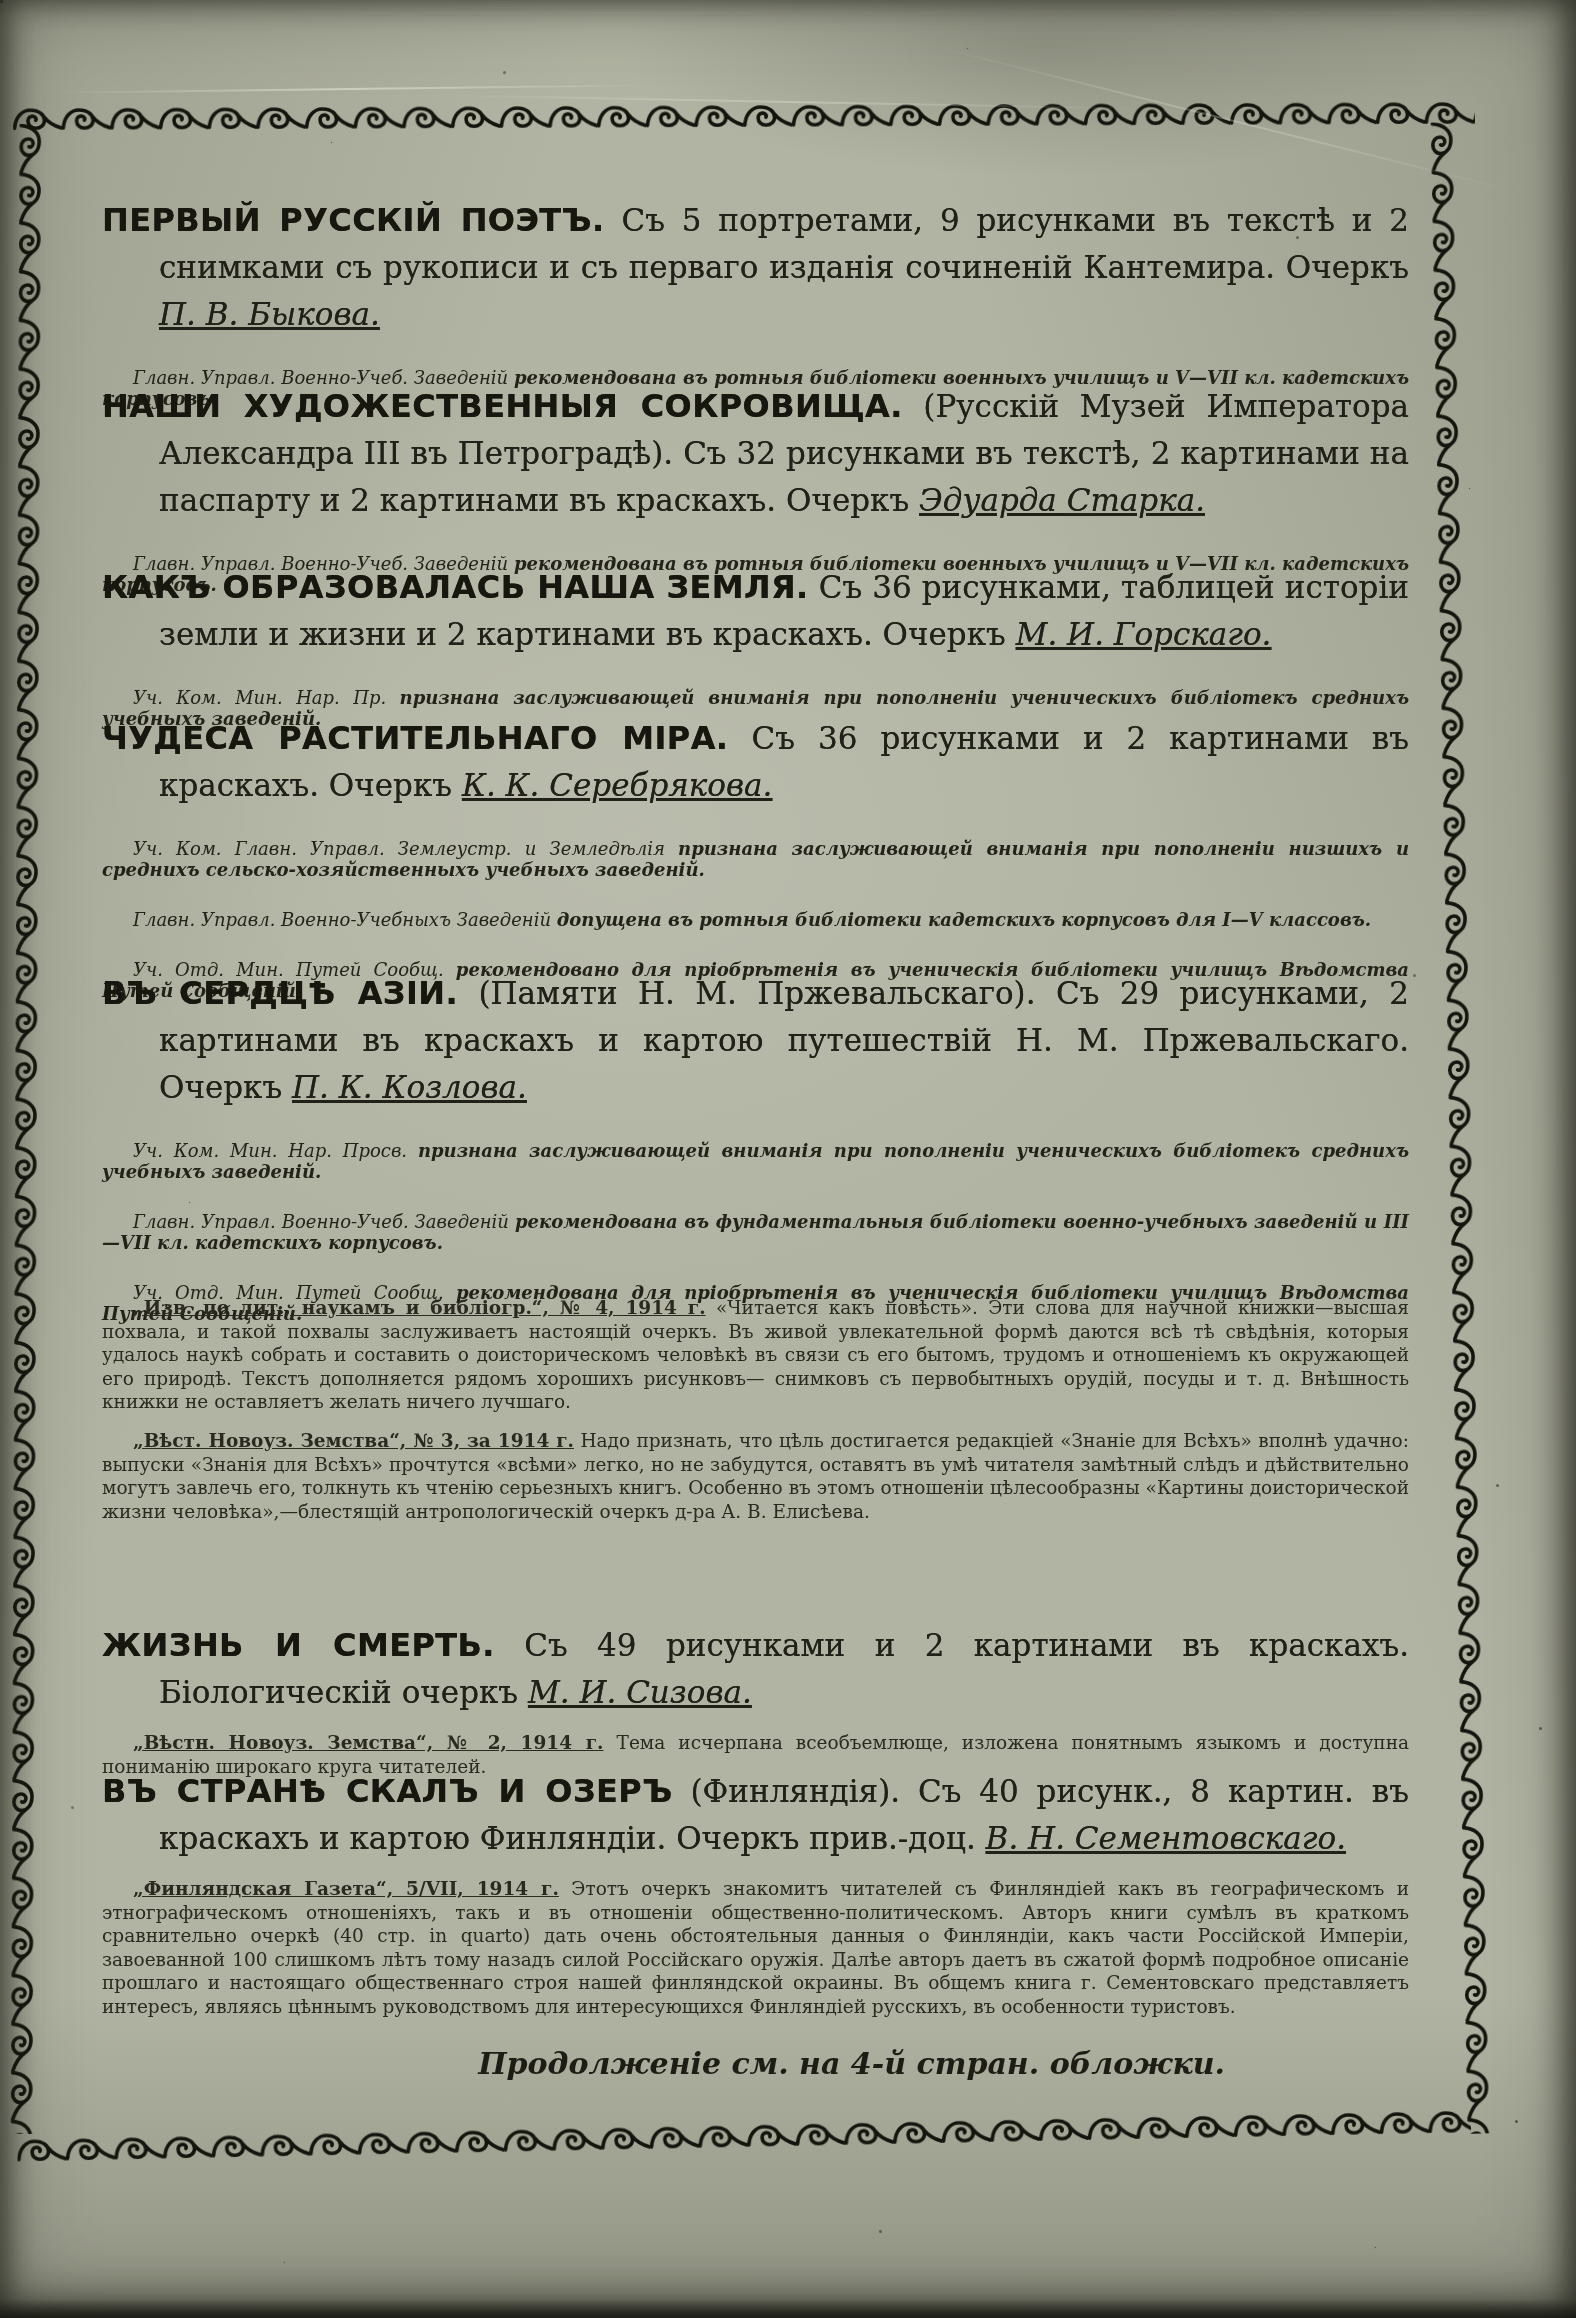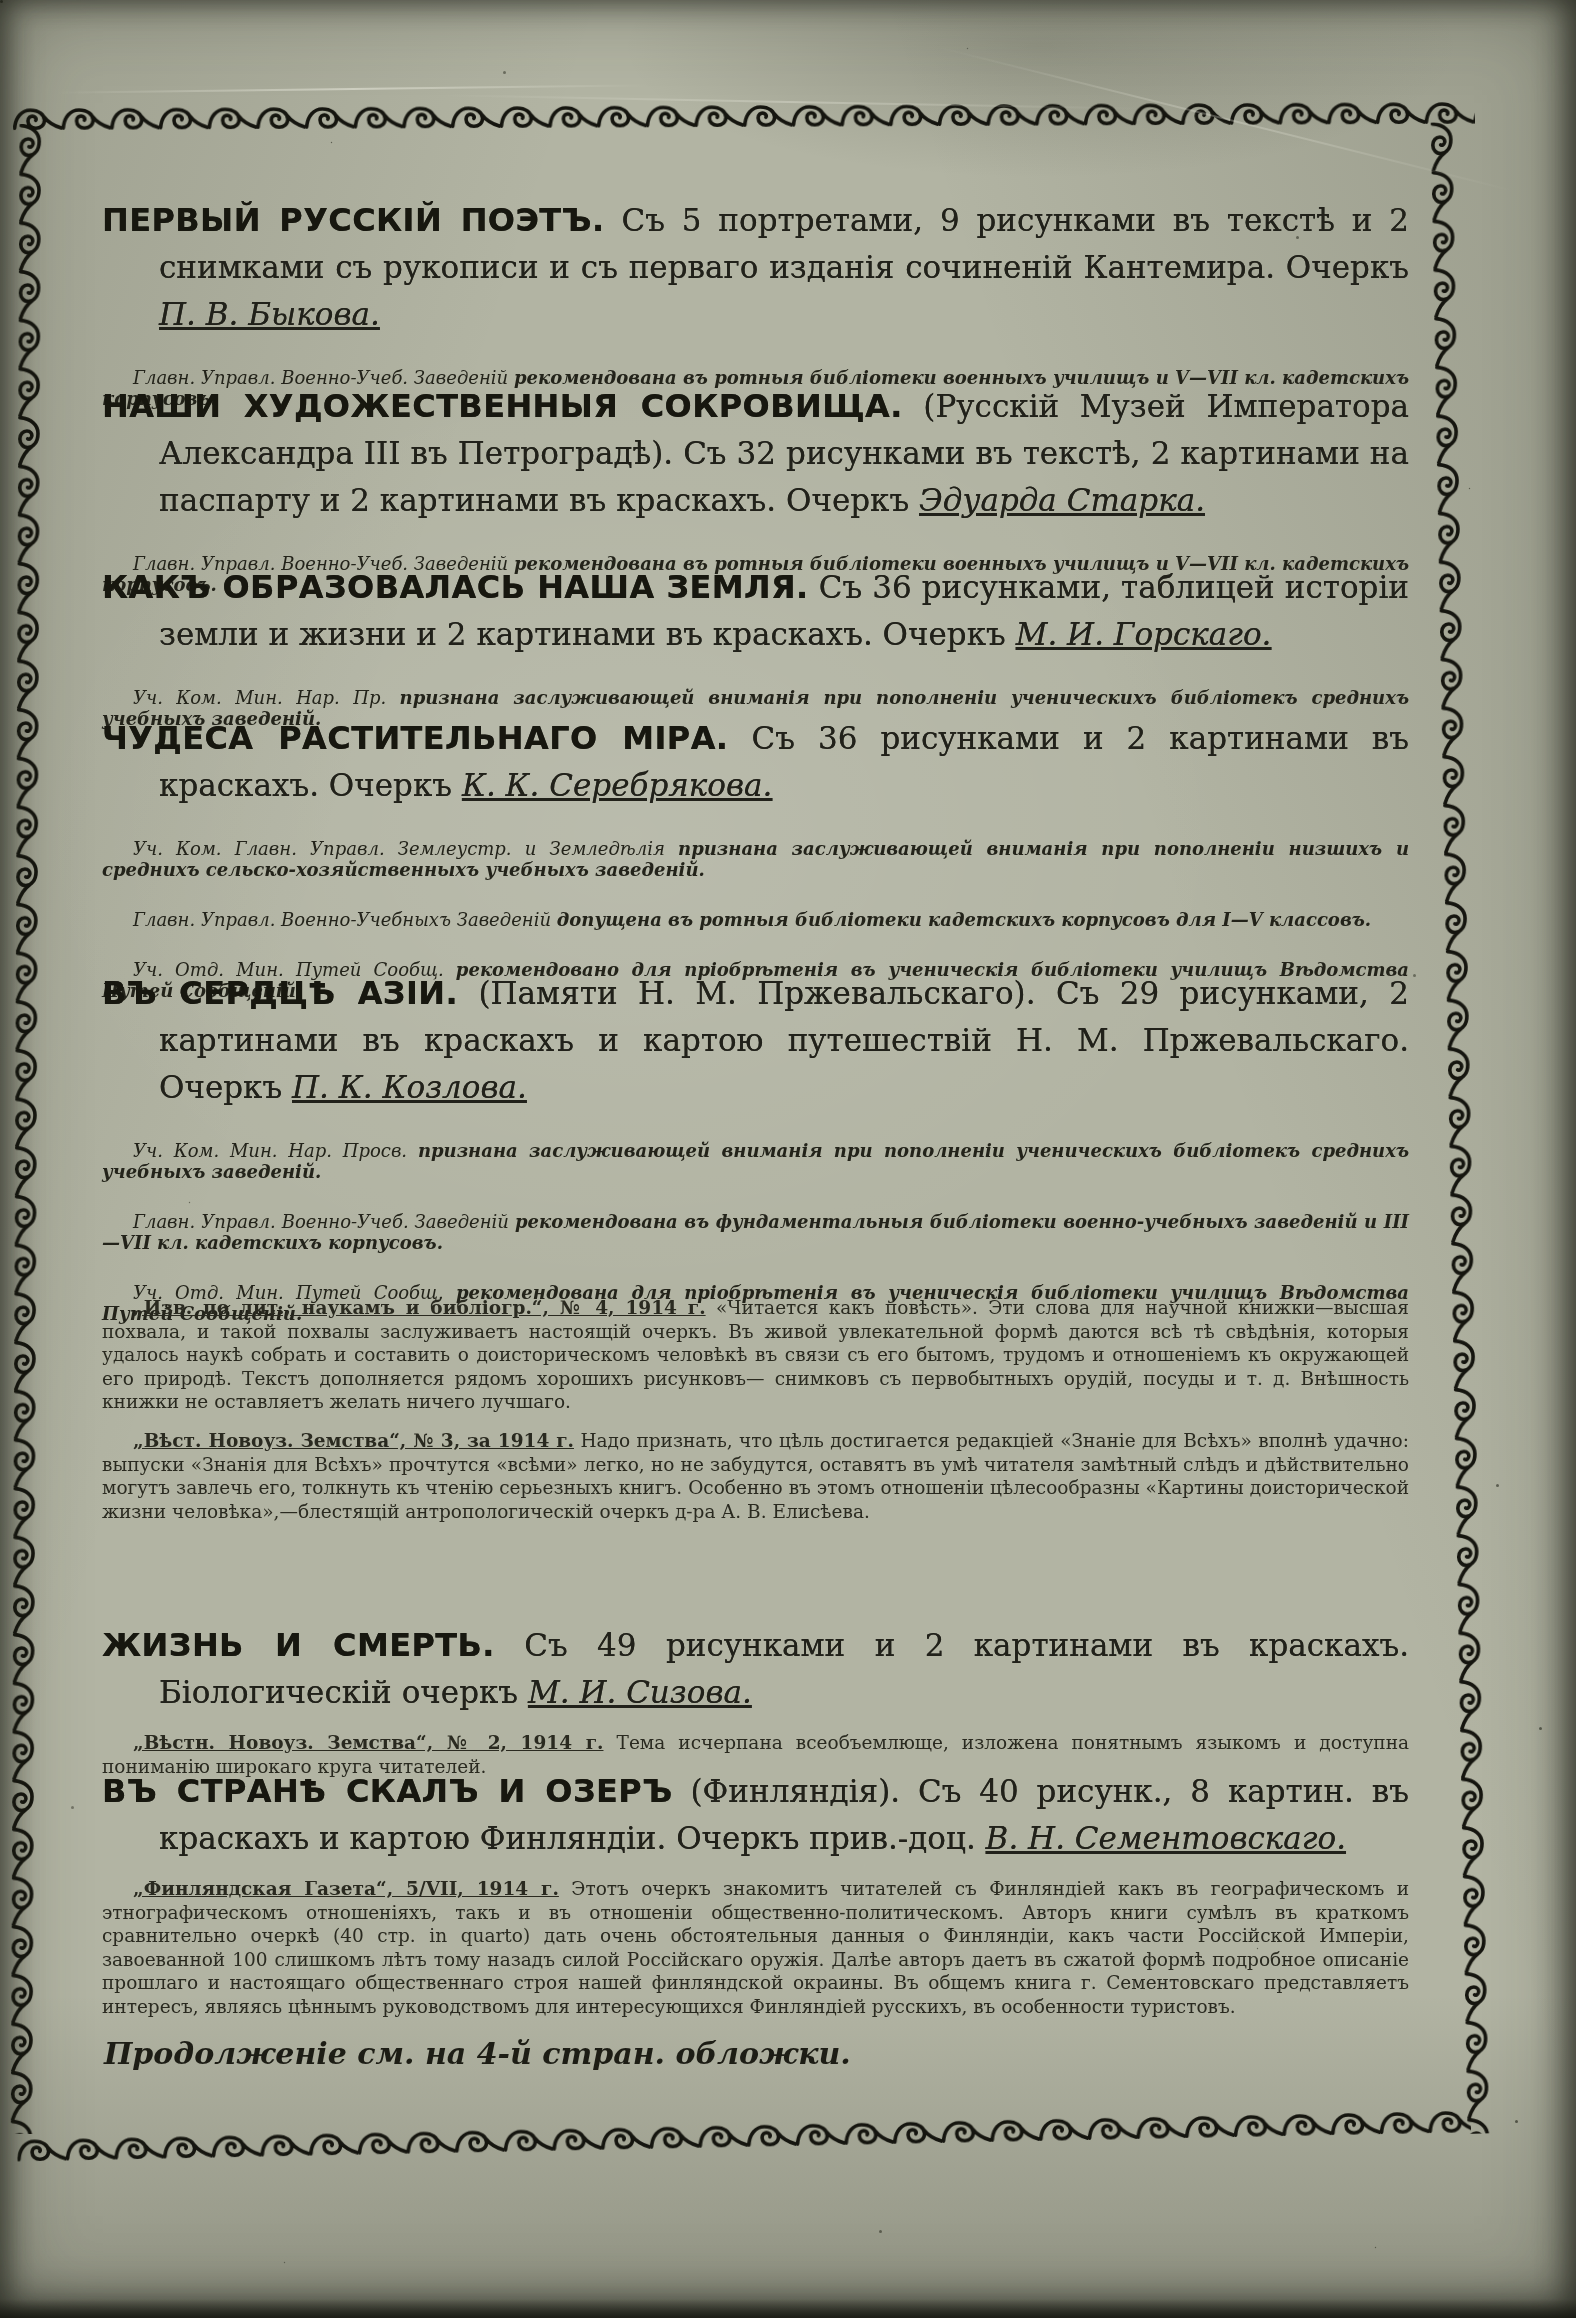--- a/index.html
+++ b/index.html
@@ -47,22 +47,22 @@
   .tparen{font-weight:normal;}
   .prefix{}
   .author{font-style:italic;text-decoration:underline;}
   .note{margin:29px 0 0;font-size:18px;line-height:21px;text-align:justify;
     font-style:italic;color:#23231a;text-indent:31px;}
   .note .org{font-style:italic;}
   .note .act{font-weight:bold;}
   .review{margin:15px 0 0;font-size:18.5px;line-height:23.6px;text-align:justify;
     color:#2a2a20;text-indent:31px;}
   .review .src{font-weight:bold;text-decoration:underline;}
-  .footer-line{position:absolute;left:102px;top:2034px;width:1307px;margin:2px;
-    padding-right:196px;box-sizing:border-box;
+  .footer-line{position:absolute;left:102px;top:2034px;width:1307px;margin:12px;
+    text-align:right;padding-right:196px;box-sizing:border-box;
     font-size:30px;font-weight:bold;font-style:italic;color:#1d1d15;}
 </style>
 </head>
 <body>
 
 <div class="page">
 
   <svg width="0" height="0" style="position:absolute" aria-hidden="true">
     <defs>
       <pattern id="wavH" width="62" height="34" patternUnits="userSpaceOnUse">

